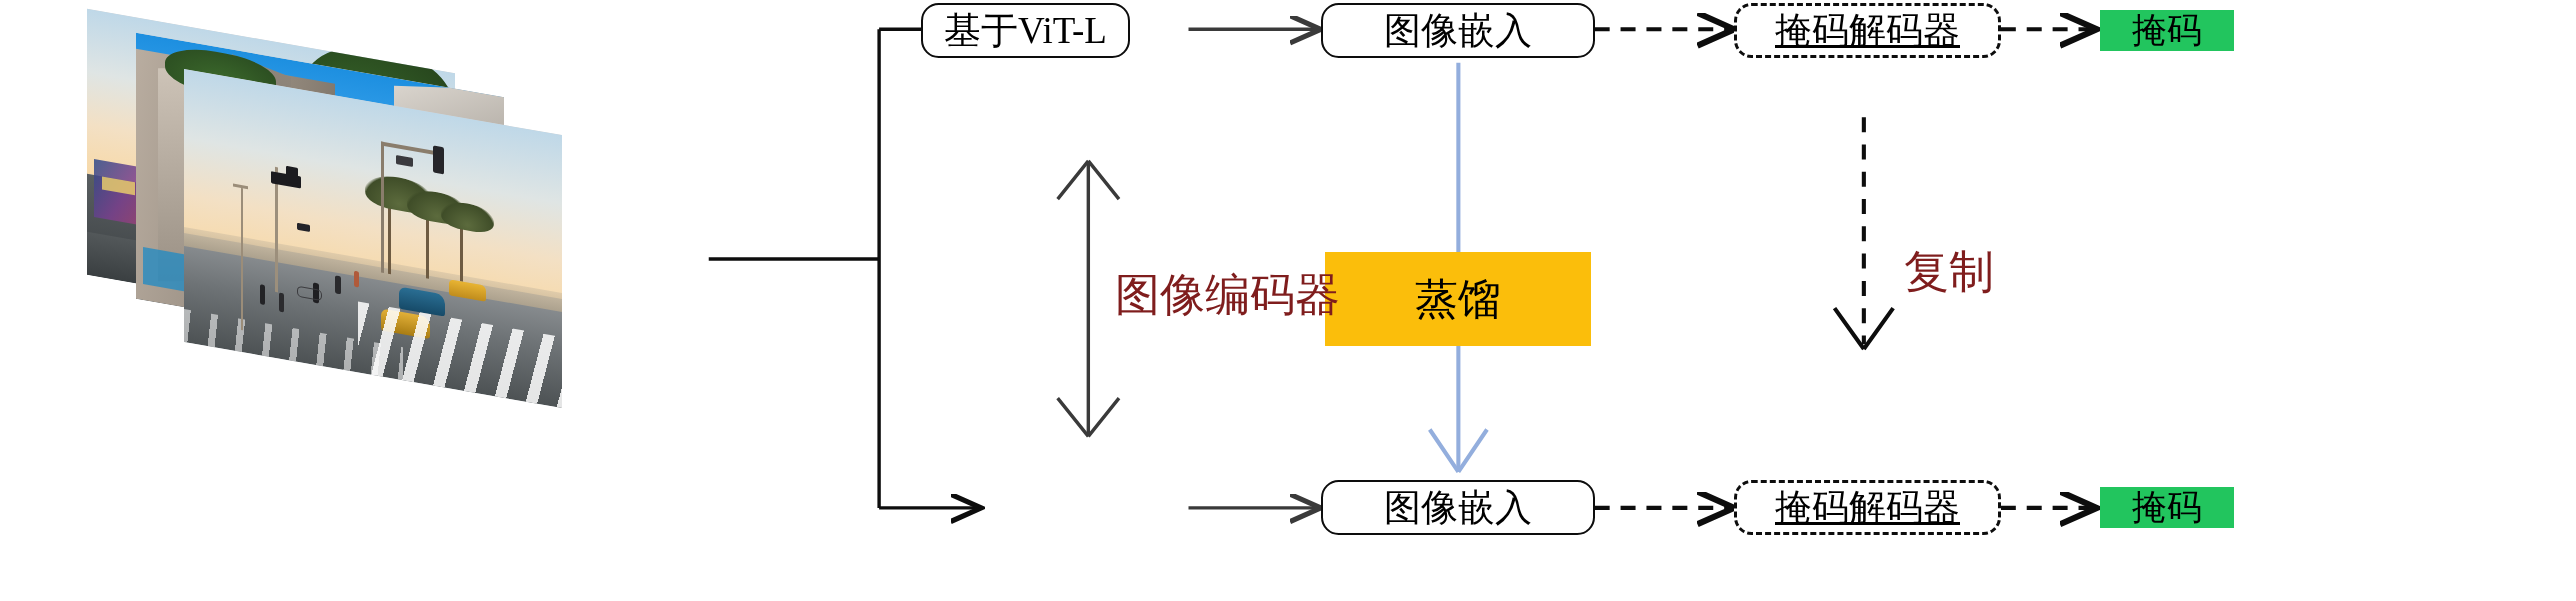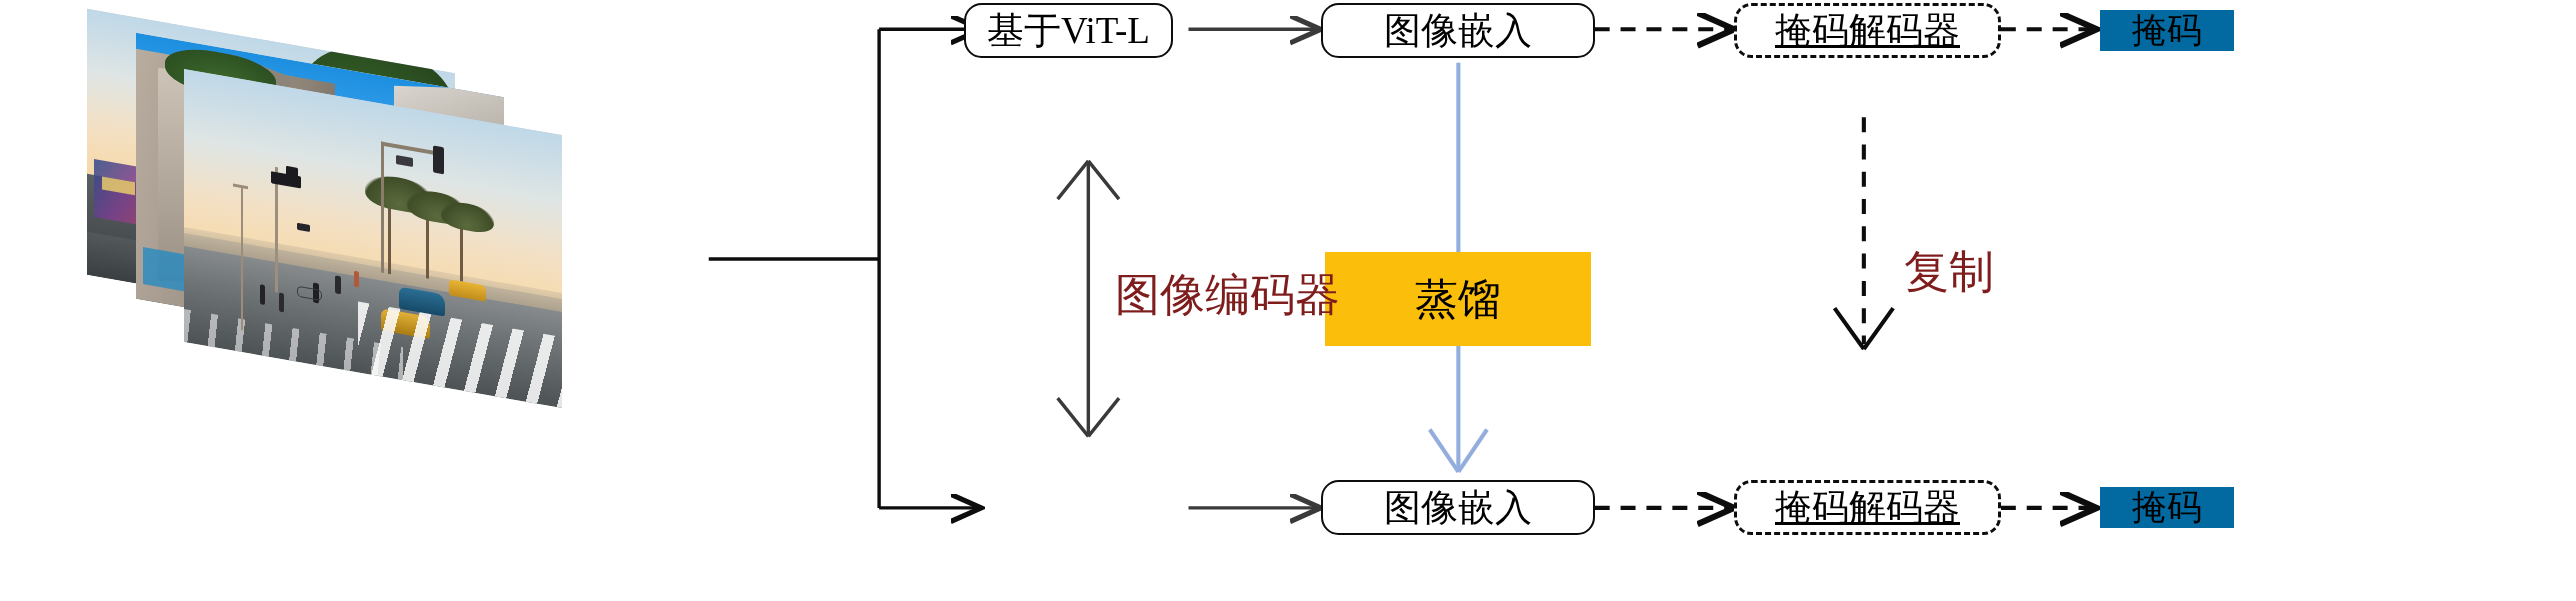--- a/index.html
+++ b/index.html
@@ -22,21 +22,21 @@
             background:linear-gradient(#8f9396 0%,#6e7376 45%,#4d5254 100%);}
   .ground-dark{position:absolute;left:0;bottom:0;width:100%;height:38%;
             background:linear-gradient(#5a5f62 0%,#3c4143 100%);}
 
   
   .node{position:absolute;box-sizing:border-box;display:flex;
         align-items:center;justify-content:center;
         color:#000;text-align:center;line-height:1;white-space:nowrap;}
   .solid-node{border:2.7px solid #0d0d0d;border-radius:17.7px;background:#fff;font-size:37px;}
   .dashed-node{border:3.4px dashed #0d0d0d;border-radius:17.7px;background:#fff;font-size:37px;text-decoration:underline;}
-  .gray-node{background:#0369a1;border:none;font-size:35px;}
+  .gray-node{background:#22c55e;border:none;font-size:35px;}
   .yellow-node{background:#fbbe0b;border:none;font-size:43px;}
 
   .plain-label{position:absolute;font-size:45px;color:#7f1d1d;white-space:nowrap;
                line-height:1;}
 
   svg.wires{position:absolute;left:0;top:0;width:2576px;height:602px;
             pointer-events:none;}
 </style>
 </head>
 <body>
@@ -195,21 +195,21 @@
       <path d="M2140,92 L2140,690" stroke="#93aedd" stroke-width="6" fill="none"></path>
       <path d="M2140,692 L2098,630 M2140,692 L2182,630" stroke="#93aedd" stroke-width="6" fill="none"></path>
     </g>
 
     <g>
       <path d="M2735,172 L2735,505" stroke="#0d0d0d" stroke-width="6" fill="none" stroke-dasharray="22 18"></path>
       <path d="M2735,512 L2692,452 M2735,512 L2778,452" stroke="#0d0d0d" stroke-width="6" fill="none"></path>
     </g>
   </svg>
 
-  <div class="node solid-node" style="left:964px;top:3.4px;width:209px;height:55px;">基于ViT-L</div>
+  <div class="node solid-node" style="left:921px;top:3.4px;width:209px;height:55px;">基于ViT-L</div>
 
   <div class="node solid-node" style="left:1321px;top:3.4px;width:274px;height:55px;">图像嵌入</div>
 
   <div class="node dashed-node" style="left:1734px;top:3.4px;width:267px;height:55px;">掩码解码器</div>
 
   <div class="node gray-node" style="left:2100px;top:10.2px;width:134px;height:41px;">掩码</div>
 
 
   <div class="node solid-node" style="left:1321px;top:480px;width:274px;height:55px;">图像嵌入</div>
 

